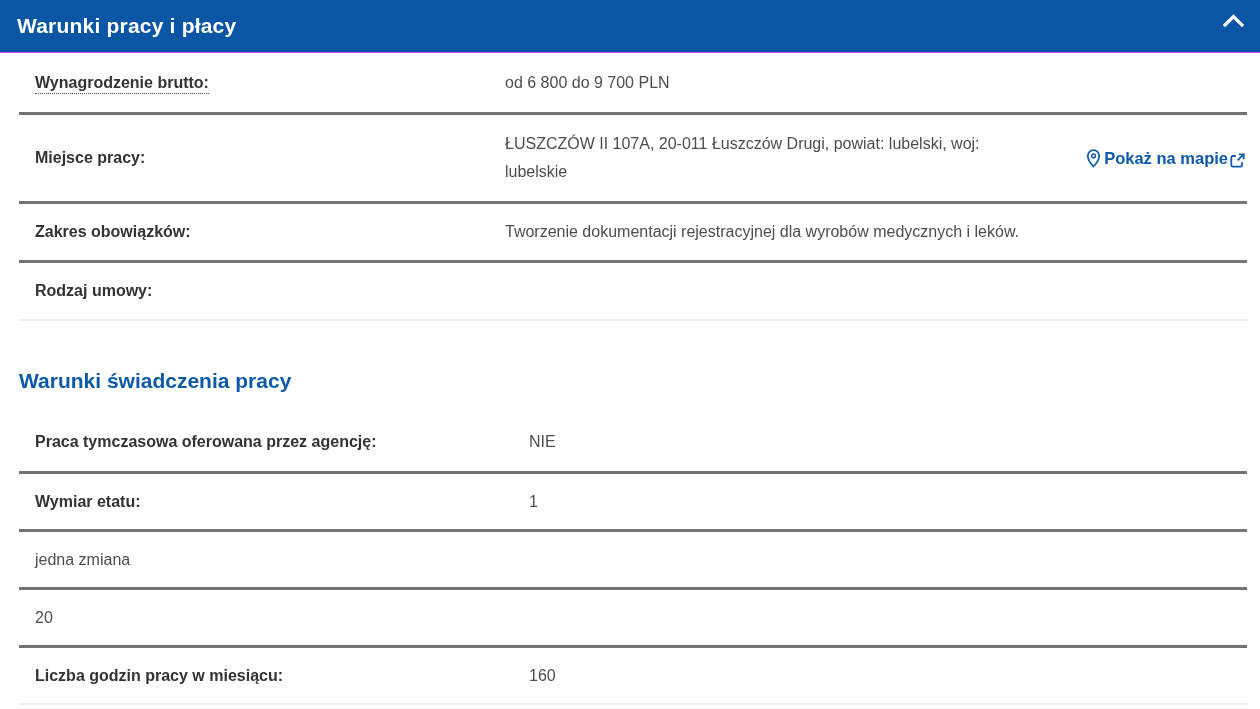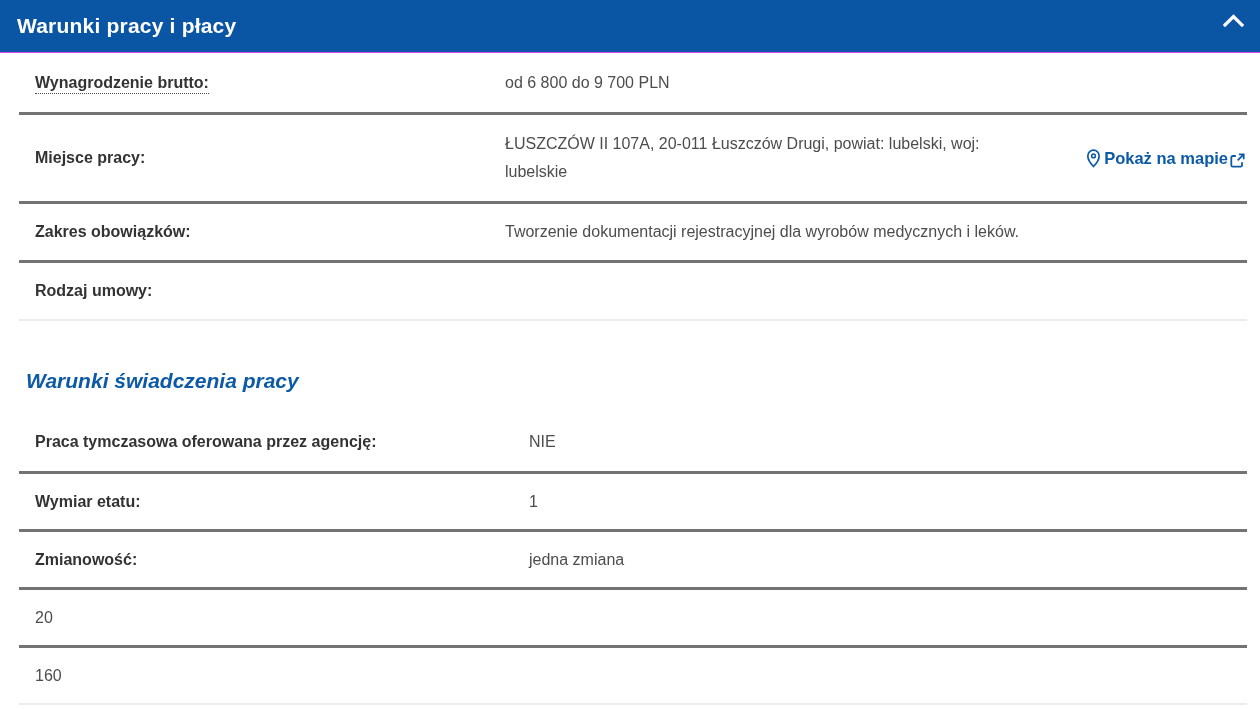--- a/index.html
+++ b/index.html
@@ -75,26 +75,25 @@
     gap: 2px;
     color: #0c5aa7;
     font-size: 16.5px;
     font-weight: bold;
     text-decoration: none;
     cursor: pointer;
     white-space: nowrap;
     padding-right: 2px;
   }
   .section-heading {
-    margin: 46px 0 0 26px;
+    margin: 46px 0 0 19px;
     font-size: 21px;
     font-weight: bold;
     color: #0c5aa7;
     line-height: 28px;
-    font-style: italic;
   }
   .table-conditions { margin-top: 18px; }
   .table-conditions .row { min-height: 58px; gap: 24px; }
   .icon { display: inline-block; flex: 0 0 auto; }
 </style>
 </head>
 <body>
 
 <header class="panel-header">
   <span class="panel-title">Warunki pracy i płacy</span>
@@ -152,27 +151,27 @@
       <div class="row-label">Praca tymczasowa oferowana przez agencję:</div>
       <div class="row-value">NIE</div>
     </div>
 
     <div class="row">
       <div class="row-label">Wymiar etatu:</div>
       <div class="row-value">1</div>
     </div>
 
     <div class="row">
-      <div class="row-label">Zmianowość:</div>
       <div class="row-value">jedna zmiana</div>
     </div>
 
     <div class="row">
       <div class="row-value">20</div>
     </div>
 
     <div class="row">
+      <div class="row-label">Liczba godzin pracy w miesiącu:</div>
       <div class="row-value">160</div>
     </div>
 
   </div>
 
 </main>
 
 </body></html>

